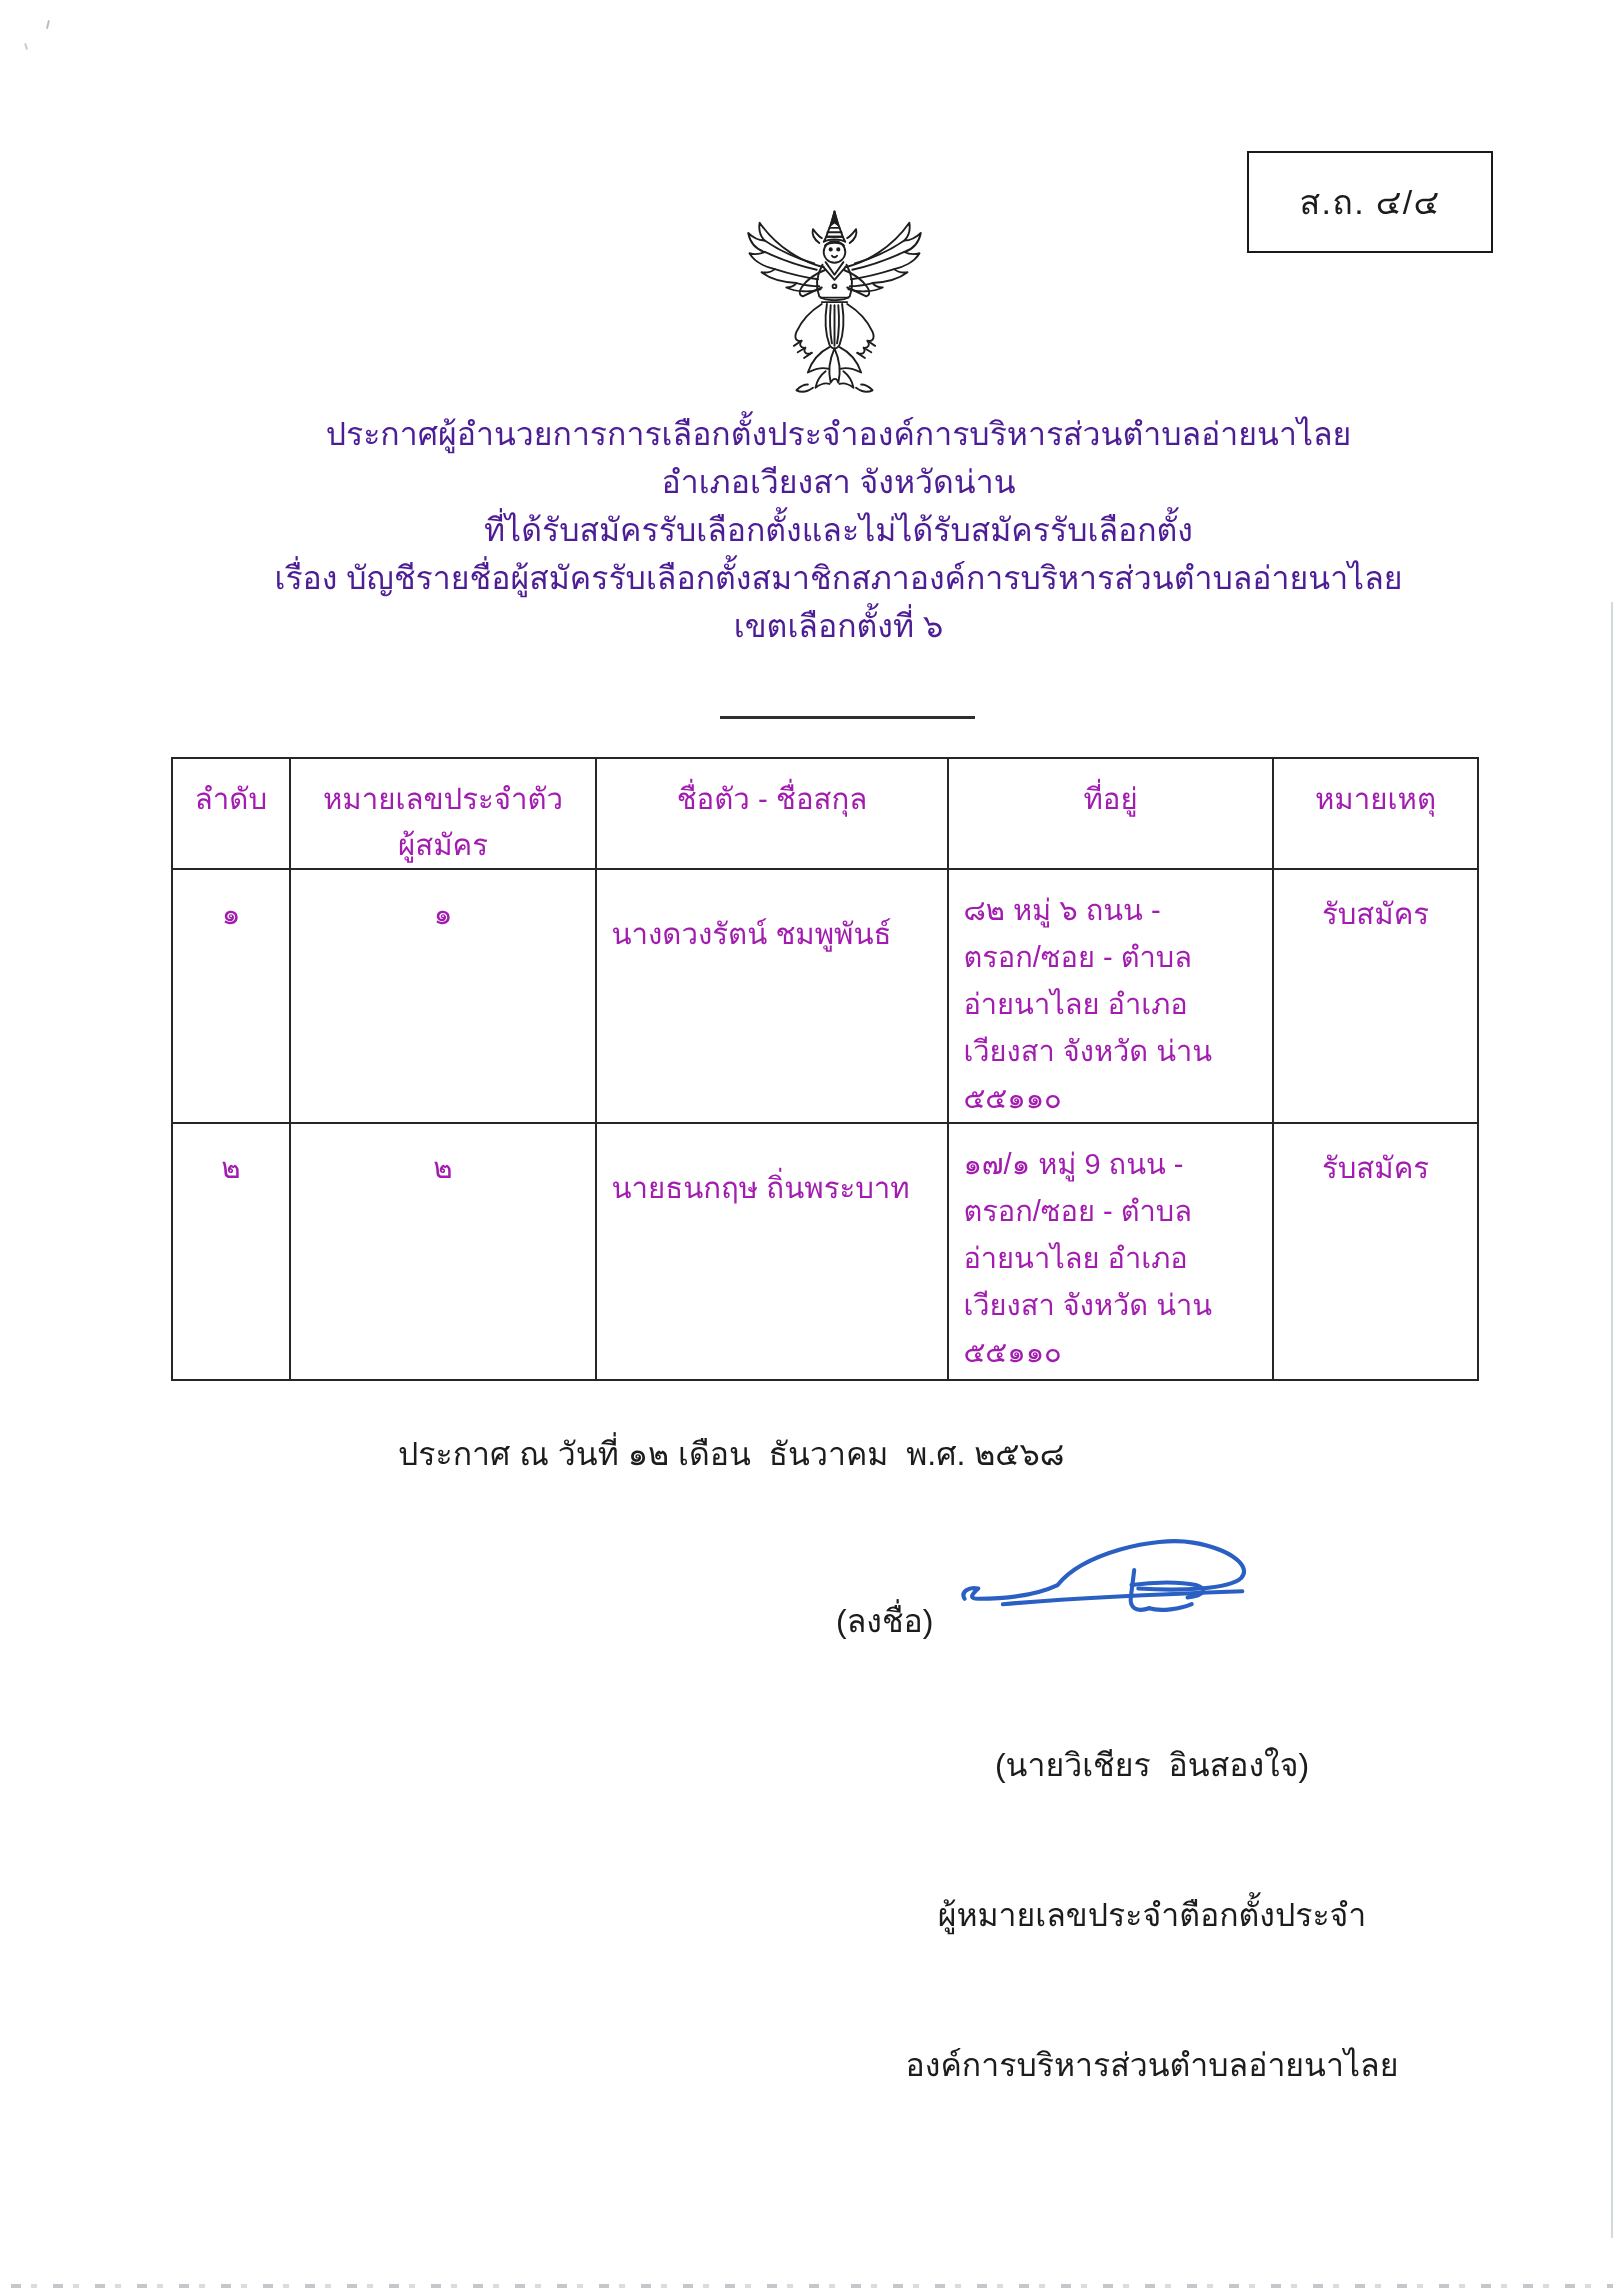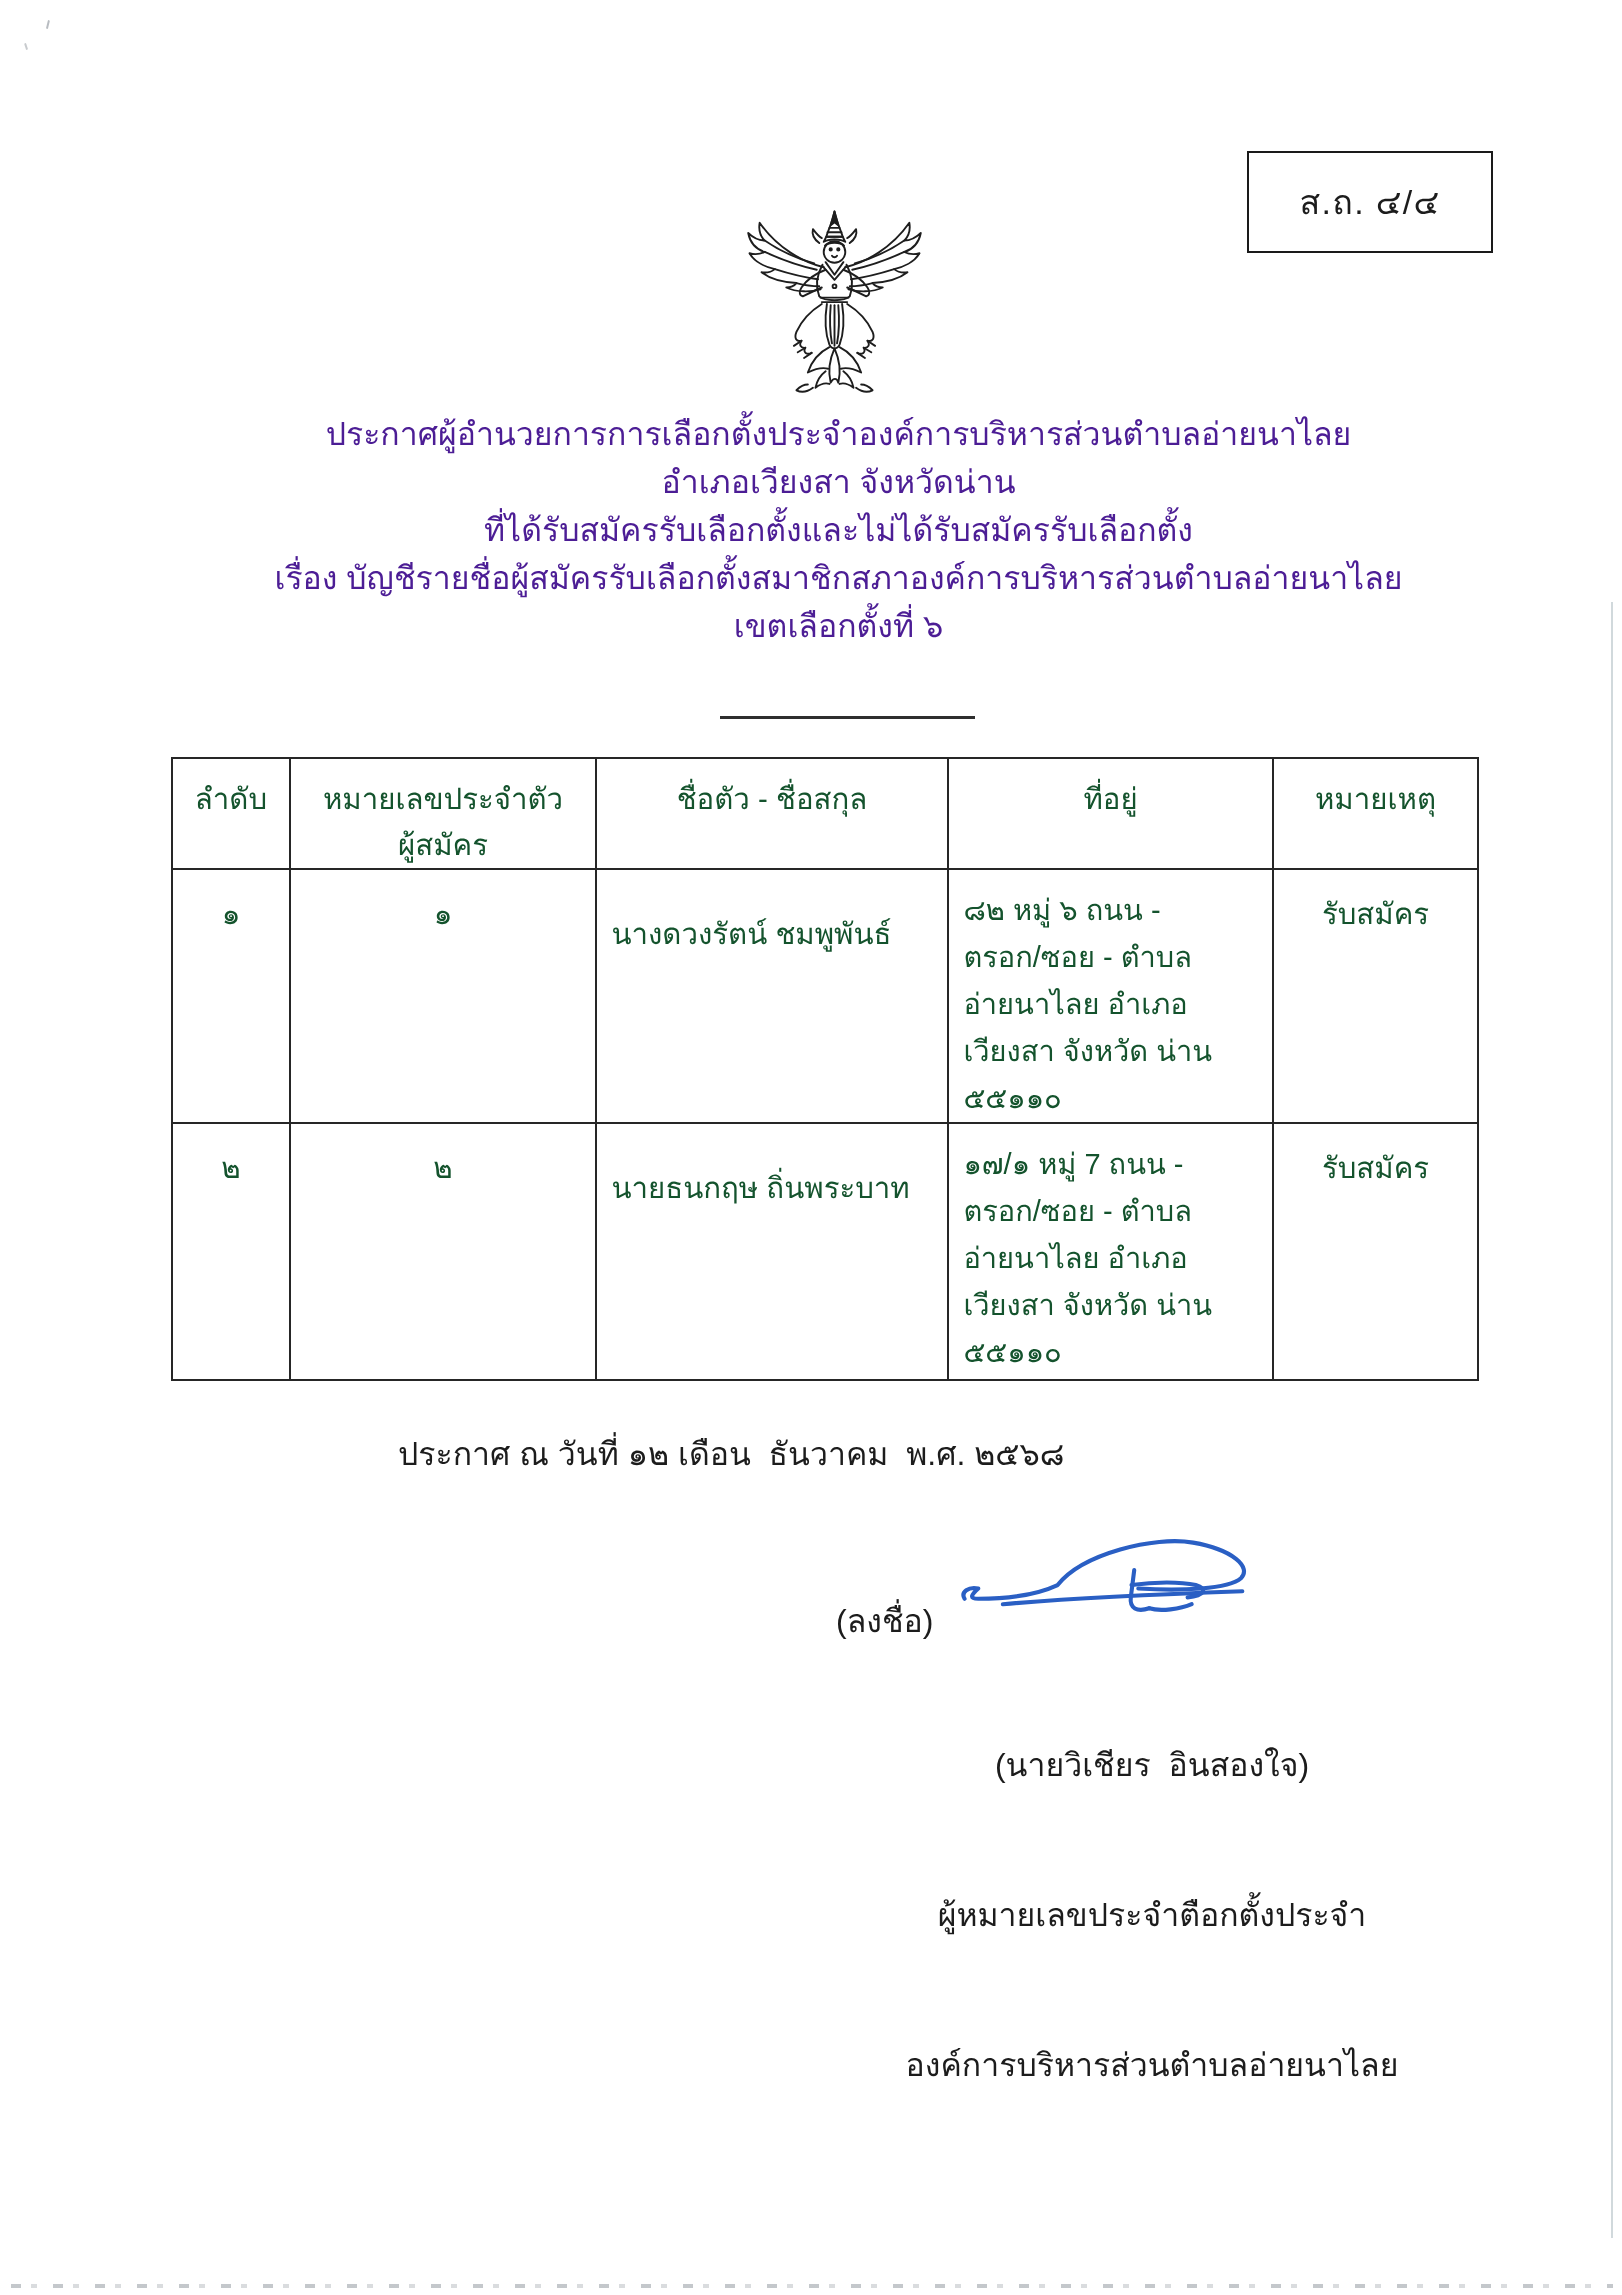--- a/index.html
+++ b/index.html
@@ -39,21 +39,21 @@
     position:absolute;left:0;top:410px;width:1623px;
     text-align:center;font-size:32px;line-height:48px;color:#4c1d95;margin-left:27px;
   }
 
   .divider{position:absolute;left:720px;top:716px;width:255px;height:2.6px;background:#2e2e2e;}
 
   
   table.candidates{
     position:absolute;left:171px;top:757px;width:1296px;
     border-collapse:collapse;table-layout:fixed;
-    font-size:29.4px;color:#14532d;
+    font-size:29.4px;color:#a21caf;
   }
   table.candidates td{border:2px solid #262626;vertical-align:top;padding:0;}
   .col-order{width:116px;}
   .col-number{width:304px;}
   .col-name{width:350px;border-radius:28px;}
   .col-address{width:323px;border-radius:27px;}
   .col-note{width:203px;}
   tr.header-row{height:105px;}
   tr.data-row-1{height:249px;}
   tr.data-row-2{height:257px;}
@@ -196,21 +196,21 @@
         <div class="cell-pad">๒</div>
       </td>
       <td class="center">
         <div class="cell-pad">๒</div>
       </td>
       <td>
         <div class="name-cell">นายธนกฤษ ถิ่นพระบาท</div>
       </td>
       <td>
         <div class="addr-cell">
-          <div class="addr-line">๑๗/๑ หมู่ 7 ถนน -</div>
+          <div class="addr-line">๑๗/๑ หมู่ 9 ถนน -</div>
           <div class="addr-line">ตรอก/ซอย - ตำบล</div>
           <div class="addr-line">อ่ายนาไลย อำเภอ</div>
           <div class="addr-line">เวียงสา จังหวัด น่าน</div>
           <div class="addr-line">๕๕๑๑๐</div>
         </div>
       </td>
       <td class="center">
         <div class="cell-pad">รับสมัคร</div>
       </td>
     </tr>

